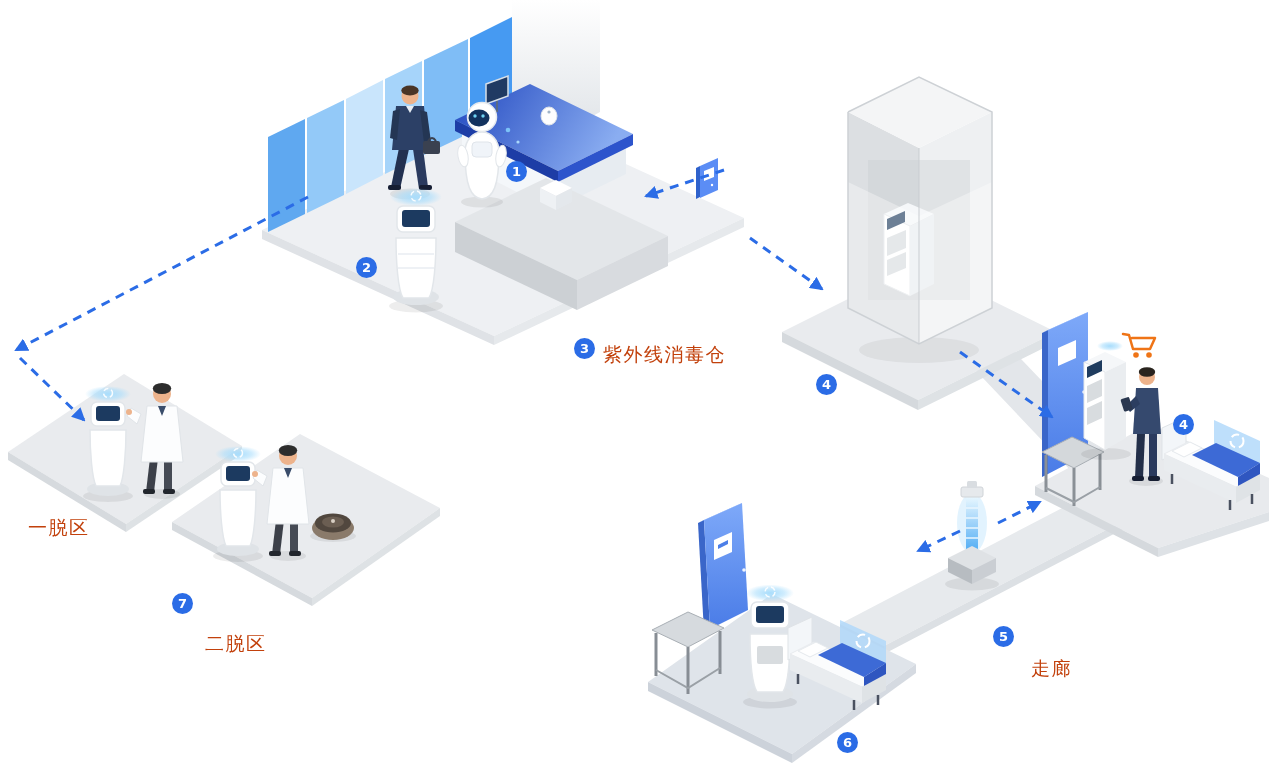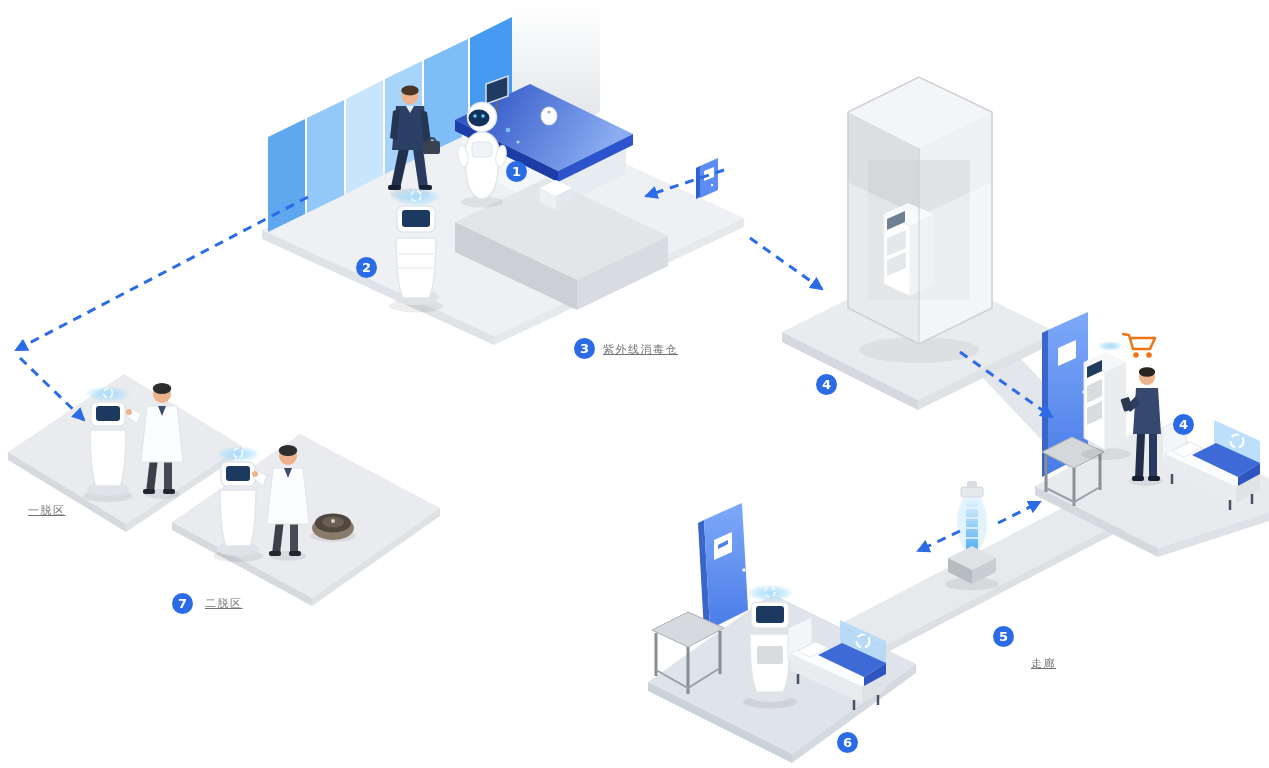--- a/index.html
+++ b/index.html
@@ -1,21 +1,21 @@
 <!DOCTYPE html>
 <html><head>
 <meta charset="utf-8">
 <style>
   html,body{margin:0;padding:0;background:#ffffff;}
   .stage{position:relative;width:1269px;height:768px;background:#ffffff;overflow:hidden;
          font-family:"DejaVu Sans","Liberation Sans",sans-serif;}
   .stage svg{position:absolute;left:0;top:0;display:block;}
   .badge{position:absolute;width:21px;height:21px;border-radius:50%;background:#2b6ce6;color:#ffffff;
          display:flex;align-items:center;justify-content:center;font-size:13px;font-weight:bold;line-height:1;}
-  .zh-label{position:absolute;color:#737373;font-size:11px;letter-spacing:1.5px;white-space:nowrap;text-decoration:underline;}
+  .zh-label{position:absolute;color:#c2410c;font-size:19px;letter-spacing:1.5px;white-space:nowrap;}
 </style>
 </head>
 <body>
 
 <div class="stage">
 
 <svg width="1269" height="768" viewBox="0 0 1269 768">
   <defs>
     <linearGradient id="gPillar" x1="0" y1="0" x2="0" y2="1">
       <stop offset="0" stop-color="#ffffff"></stop>
@@ -356,16 +356,16 @@
 <div class="badge" style="left:356px;top:257px">2</div>
 <div class="badge" style="left:574px;top:338px">3</div>
 <div class="badge" style="left:816px;top:374px">4</div>
 <div class="badge" style="left:1173px;top:414px">4</div>
 <div class="badge" style="left:993px;top:626px">5</div>
 <div class="badge" style="left:837px;top:732px">6</div>
 <div class="badge" style="left:172px;top:593px">7</div>
 
 <div class="zh-label" style="left:603px;top:342px">紫外线消毒仓</div>
 <div class="zh-label" style="left:1031px;top:656px">走廊</div>
-<div class="zh-label" style="left:28px;top:503px">一脱区</div>
-<div class="zh-label" style="left:205px;top:596px">二脱区</div>
+<div class="zh-label" style="left:28px;top:515px">一脱区</div>
+<div class="zh-label" style="left:205px;top:631px">二脱区</div>
 
 </div>
 
 </body></html>

